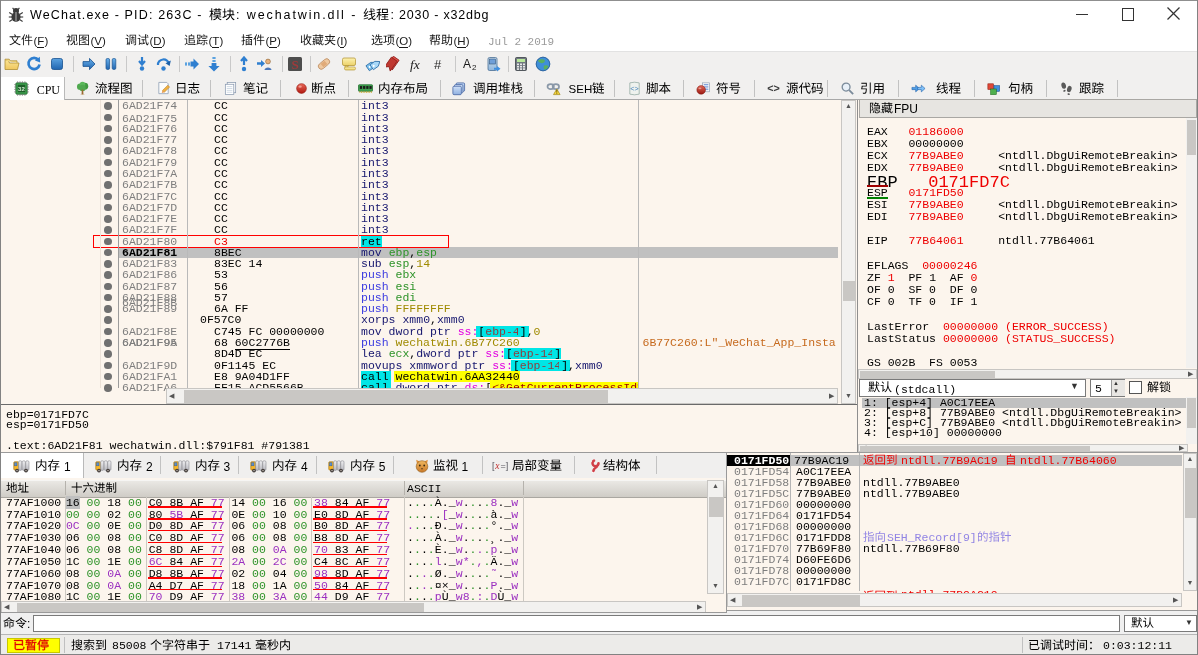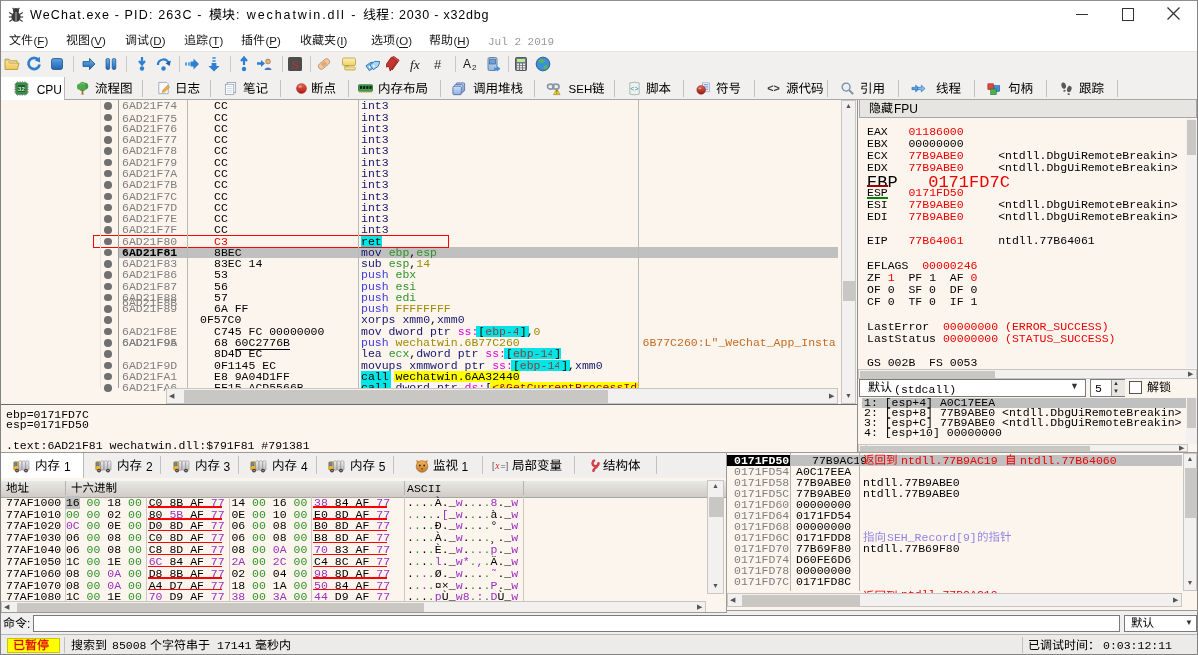--- a/index.html
+++ b/index.html
@@ -263,21 +263,21 @@
     <rect x="11.0" y="14" width="1.2" height="1.5" fill="#7a7a7a"></rect>
     <rect x="0.5" y="3.2" width="1.5" height="1.2" fill="#7a7a7a"></rect>
     <rect x="14" y="3.2" width="1.5" height="1.2" fill="#7a7a7a"></rect>
     <rect x="0.5" y="5.800000000000001" width="1.5" height="1.2" fill="#7a7a7a"></rect>
     <rect x="14" y="5.800000000000001" width="1.5" height="1.2" fill="#7a7a7a"></rect>
     <rect x="0.5" y="8.4" width="1.5" height="1.2" fill="#7a7a7a"></rect>
     <rect x="14" y="8.4" width="1.5" height="1.2" fill="#7a7a7a"></rect>
     <rect x="0.5" y="11.0" width="1.5" height="1.2" fill="#7a7a7a"></rect>
     <rect x="14" y="11.0" width="1.5" height="1.2" fill="#7a7a7a"></rect>
   </svg>
-<div style="position:absolute;left:36.7px;top:82.5px;white-space:pre;font-family:Liberation Sans, sans-serif;font-size:12px;color:#000">CPU</div>
+<div style="position:absolute;left:36.7px;top:82.5px;white-space:pre;font-family:Liberation Serif, serif;font-size:12px;color:#000">CPU</div>
 <div style="position:absolute;left:141.9px;top:80px;width:1px;height:17px;background:#c2c2c2"></div>
 <svg style="position:absolute;left:75px;top:81px" width="15" height="15" viewBox="0 0 16 16">
     <circle cx="5.5" cy="6" r="3.4" fill="#4fa84f"></circle>
     <circle cx="10.5" cy="5.5" r="3.6" fill="#3f983f"></circle>
     <circle cx="8" cy="3.8" r="3" fill="#5ab85a"></circle>
     <circle cx="8" cy="7.5" r="3.4" fill="#4fa84f"></circle>
     <path d="M7.3 9 L7 14 L9 14 L8.7 9 Z" fill="#9a6a30"></path>
     <path d="M5 14.5 Q8 13 11 14.5 Z" fill="#b08040"></path>
   </svg>
 <svg style="position:absolute;left:95.2px;top:81.5px;" width="38" height="14" viewBox="0 0 38 14">
@@ -906,21 +906,21 @@
 <div style="position:absolute;left:4px;top:600.0px;white-space:pre;font-size:7px;color:#555;line-height:14px">◀</div>
 <div style="position:absolute;left:697px;top:600.0px;white-space:pre;font-size:7px;color:#555;line-height:14px">▶</div>
 <div style="position:absolute;left:17px;top:602.5px;width:407px;height:9px;background:#c9c7c4"></div>
 <div style="position:absolute;left:0px;top:612px;width:726px;height:1px;background:#9a9a9a"></div>
 <div style="position:absolute;left:726px;top:452px;width:1px;height:161px;background:#9a9a9a"></div>
 <div style="position:absolute;left:727px;top:453px;width:471px;height:158px;background:#fcf5ed"></div>
 <div style="position:absolute;left:727px;top:453px;width:455px;height:140px;overflow:hidden">
     <div style="position:absolute;left:0px;top:2.3px;width:455px;height:11px;background:#c0c0c0"></div>
     <div style="position:absolute;left:0px;top:2.3px;width:63px;height:11px;background:#000"></div>
     <div class="row" style="left:7px;top:2.3px;line-height:11px;color:#fff;font-weight:bold">0171FD50</div>
-    <div class="row" style="left:85px;top:2.3px;line-height:11px">77B9AC19</div>
+    <div class="row" style="left:67px;top:2.3px;line-height:11px">77B9AC19</div>
     <svg style="position:absolute;left:136px;top:1.1000000000000114px;" width="35" height="13" viewBox="0 0 35 13">
       <path transform="translate(0.0 9.89) scale(0.01150 -0.01150)" d="M249 467V85H174V396H47V467ZM74 766 134 804Q157 781 184.0 752.0Q211 723 235.5 696.0Q260 669 276 648L212 604Q197 625 173.5 653.0Q150 681 124.0 711.0Q98 741 74 766ZM426 583H835V515H426ZM385 767H459V546Q459 496 454.5 438.0Q450 380 437.5 319.5Q425 259 401.5 202.0Q378 145 340 97Q334 105 322.0 113.0Q310 121 298.0 129.0Q286 137 277 141Q325 200 348.0 271.0Q371 342 378.0 414.0Q385 486 385 548ZM823 583H837L851 586L896 569Q871 474 827.5 397.0Q784 320 727.0 259.5Q670 199 603.5 154.5Q537 110 465 81Q459 95 446.5 113.5Q434 132 422 143Q489 166 551.0 206.0Q613 246 666.5 300.0Q720 354 760.5 422.0Q801 490 823 569ZM866 824 929 764Q860 746 771.5 733.0Q683 720 588.5 712.5Q494 705 406 701Q404 715 397.5 734.5Q391 754 385 767Q449 770 516.0 775.5Q583 781 647.5 788.0Q712 795 768.5 804.0Q825 813 866 824ZM481 410 534 453Q580 417 632.5 375.0Q685 333 736.5 290.0Q788 247 832.0 207.5Q876 168 908 136L850 82Q821 115 777.0 156.0Q733 197 682.5 241.5Q632 286 580.5 329.5Q529 373 481 410ZM207 116Q233 116 256.5 99.0Q280 82 321 59Q371 33 437.5 25.5Q504 18 587 18Q647 18 714.0 20.5Q781 23 846.0 27.0Q911 31 961 37Q957 27 952.0 12.5Q947 -2 943.5 -16.0Q940 -30 939 -42Q911 -44 866.5 -45.5Q822 -47 771.0 -48.5Q720 -50 671.5 -51.0Q623 -52 585 -52Q495 -52 427.0 -42.0Q359 -32 305 -4Q272 14 247.5 31.5Q223 49 206 49Q190 49 170.0 33.0Q150 17 128.0 -9.0Q106 -35 83 -64L32 5Q81 54 126.0 85.0Q171 116 207 116Z" fill="#ee0000"></path>
       <path transform="translate(11.5 9.89) scale(0.01150 -0.01150)" d="M374 500V271H618V500ZM303 568H692V204H303ZM82 799H919V-79H839V724H159V-79H82ZM126 46H885V-25H126Z" fill="#ee0000"></path>
       <path transform="translate(23.0 9.89) scale(0.01150 -0.01150)" d="M97 318H565V251H97ZM294 425H365V38H294ZM62 42Q125 52 209.0 66.5Q293 81 387.0 98.5Q481 116 575 133L579 67Q490 50 400.0 32.0Q310 14 227.5 -1.5Q145 -17 79 -30ZM71 774H585V708H71ZM379 643 434 675Q462 641 491.5 602.0Q521 563 546.0 526.0Q571 489 585 460L528 422Q514 451 489.5 489.5Q465 528 436.0 568.5Q407 609 379 643ZM641 754H711V148H641ZM839 824H912V37Q912 2 903.0 -16.5Q894 -35 871 -44Q848 -53 808.5 -56.0Q769 -59 714 -59Q712 -43 703.5 -21.0Q695 1 686 16Q730 15 767.0 14.5Q804 14 817 15Q830 15 834.5 19.5Q839 24 839 37ZM119 439Q117 447 113.0 460.0Q109 473 104.0 486.5Q99 500 94 510Q106 512 118.0 524.0Q130 536 142 554Q151 566 171.0 597.5Q191 629 212.5 671.5Q234 714 251 758L324 728Q302 683 276.0 638.0Q250 593 221.5 552.5Q193 512 165 480V478Q165 478 158.0 474.5Q151 471 142.0 465.0Q133 459 126.0 452.0Q119 445 119 439ZM119 439 118 493 157 517 493 546Q500 531 509.0 515.0Q518 499 525 487Q423 477 353.5 470.0Q284 463 241.5 459.0Q199 455 174.5 451.5Q150 448 138.0 445.5Q126 443 119 439Z" fill="#ee0000"></path>
     </svg>
     <div class="row" style="left:174px;top:2.3px;line-height:11px;color:#ee0000">ntdll.77B9AC19</div>
     <svg style="position:absolute;left:278px;top:1.1000000000000114px;" width="12" height="13" viewBox="0 0 12 13">
       <path transform="translate(0.0 9.89) scale(0.01150 -0.01150)" d="M214 482H795V411H214ZM214 264H795V194H214ZM214 46H795V-25H214ZM163 703H853V-76H774V631H239V-81H163ZM455 842 542 830Q526 785 507.5 740.0Q489 695 472 662L405 675Q415 699 424.5 728.5Q434 758 442.5 787.5Q451 817 455 842Z" fill="#ee0000"></path>
     </svg>
     <div class="row" style="left:293px;top:2.3px;line-height:11px;color:#ee0000">ntdll.77B64060</div>

